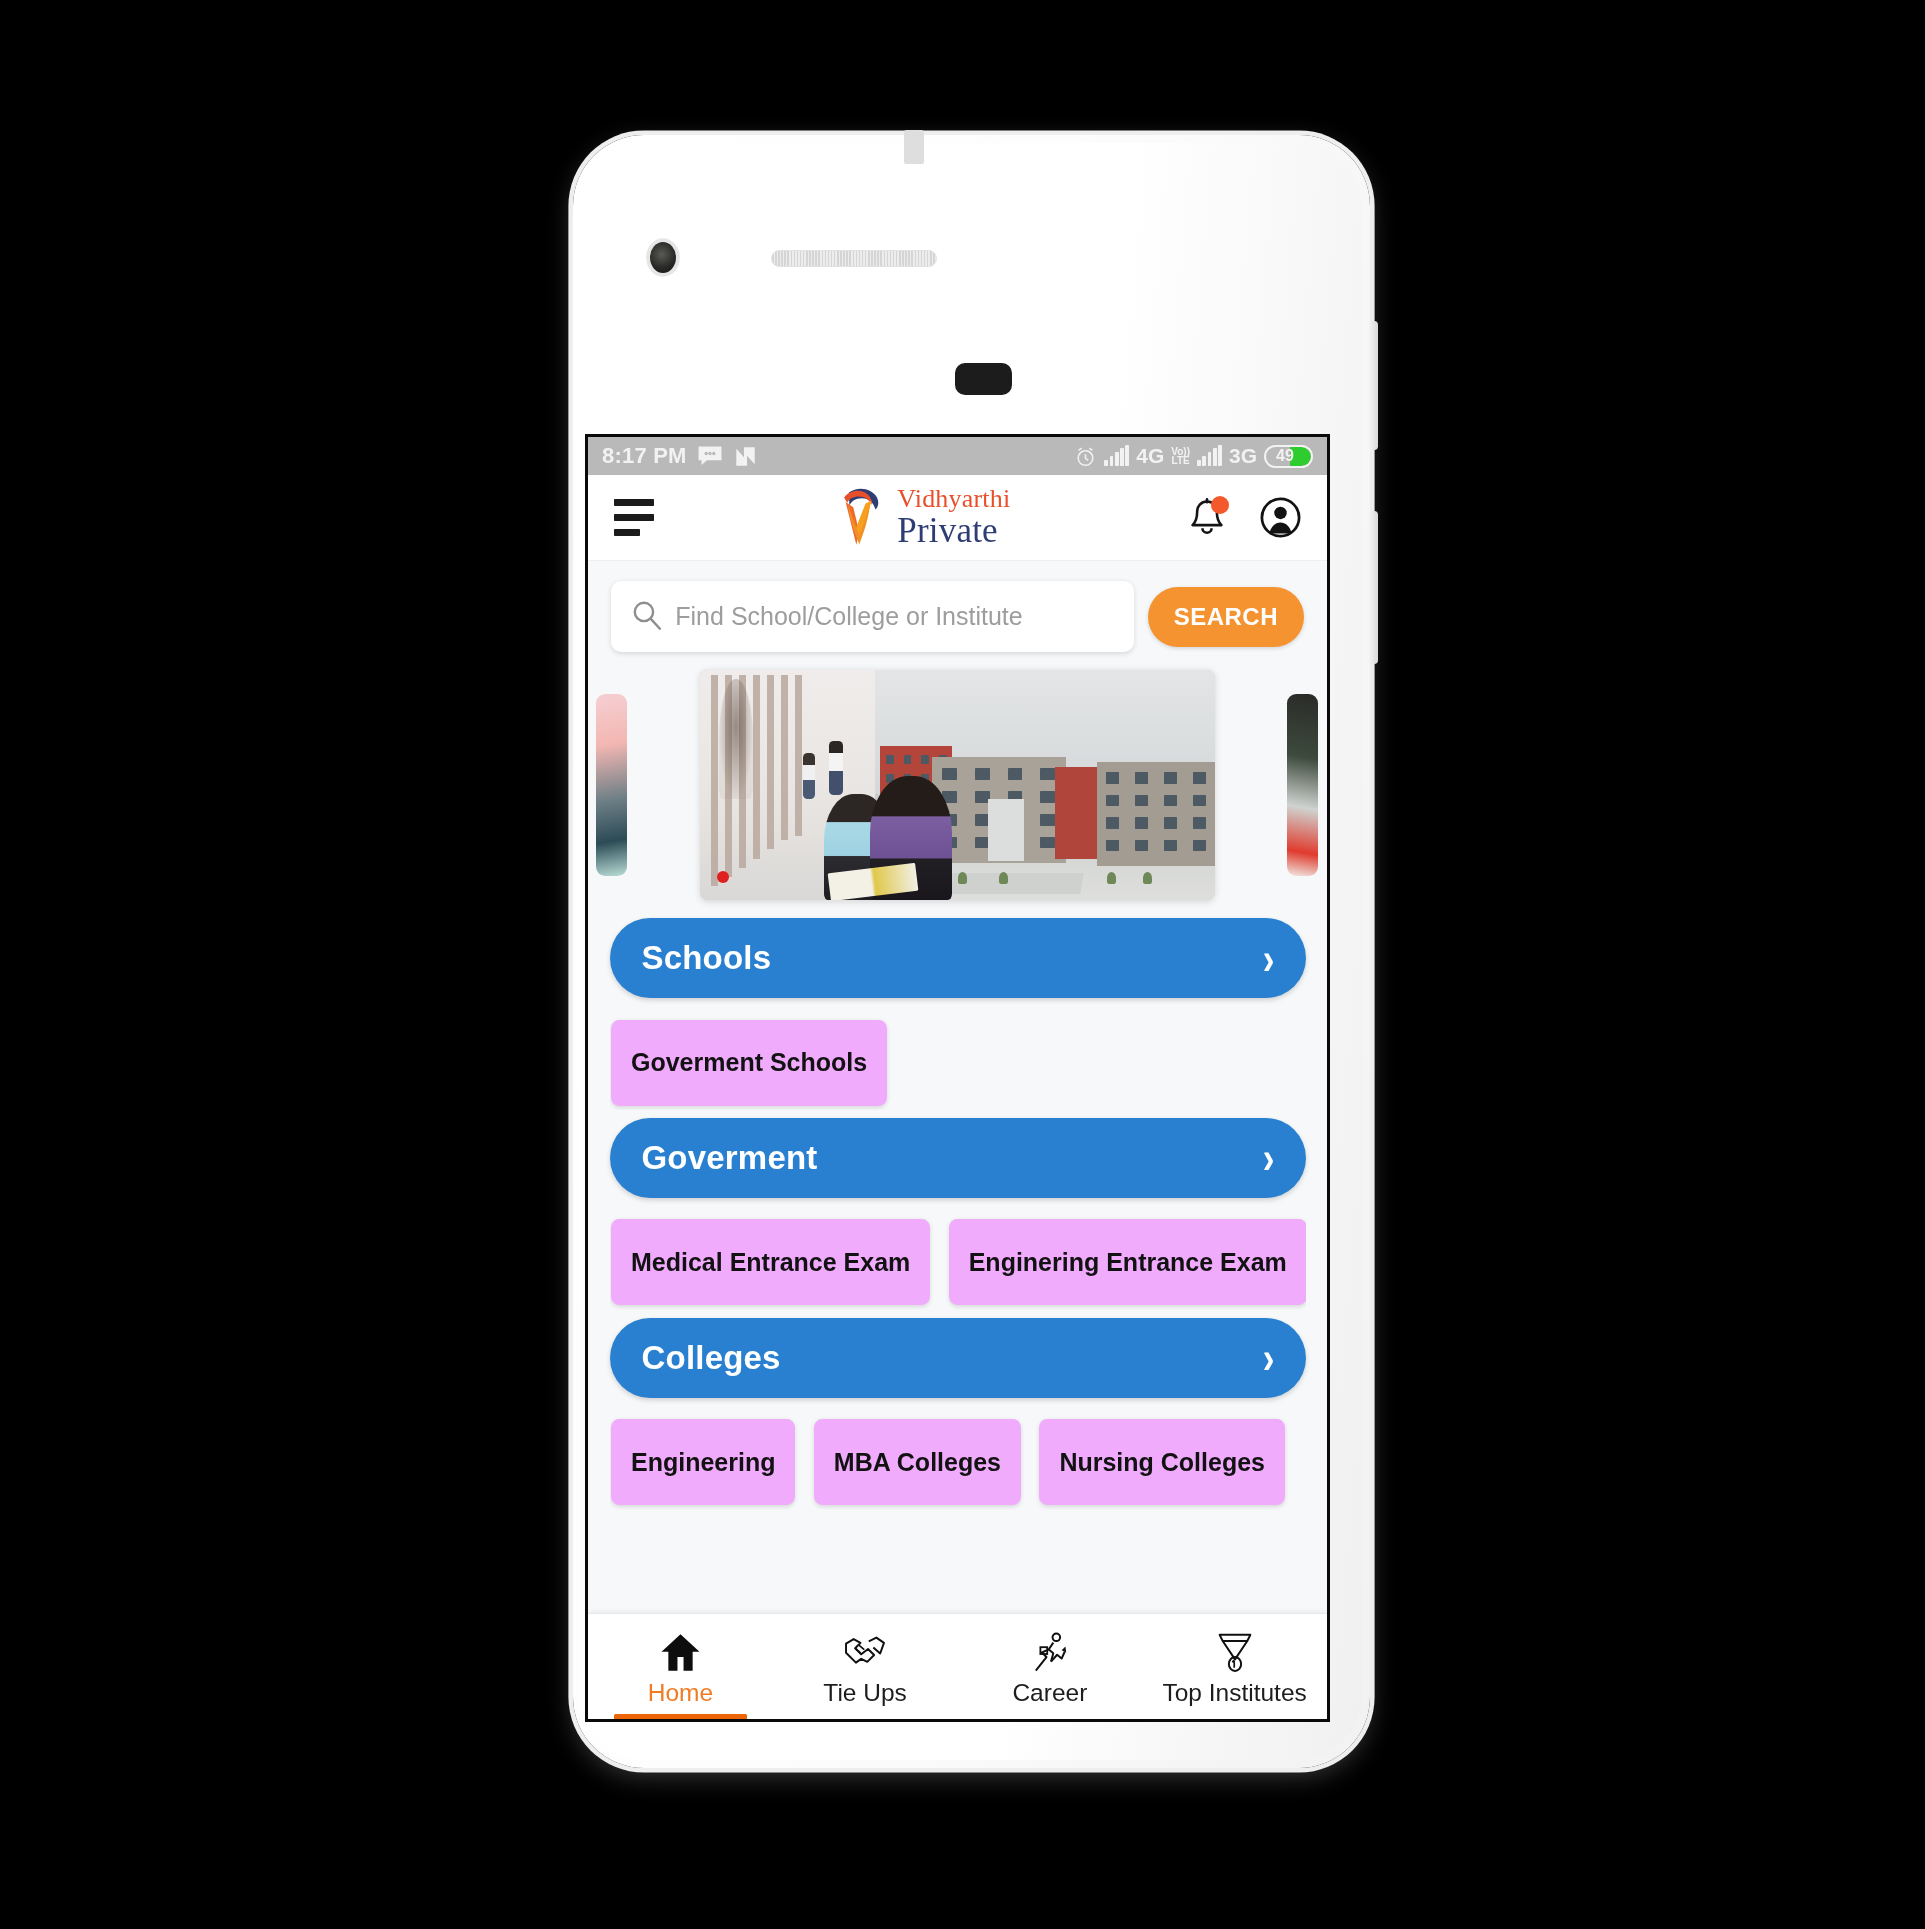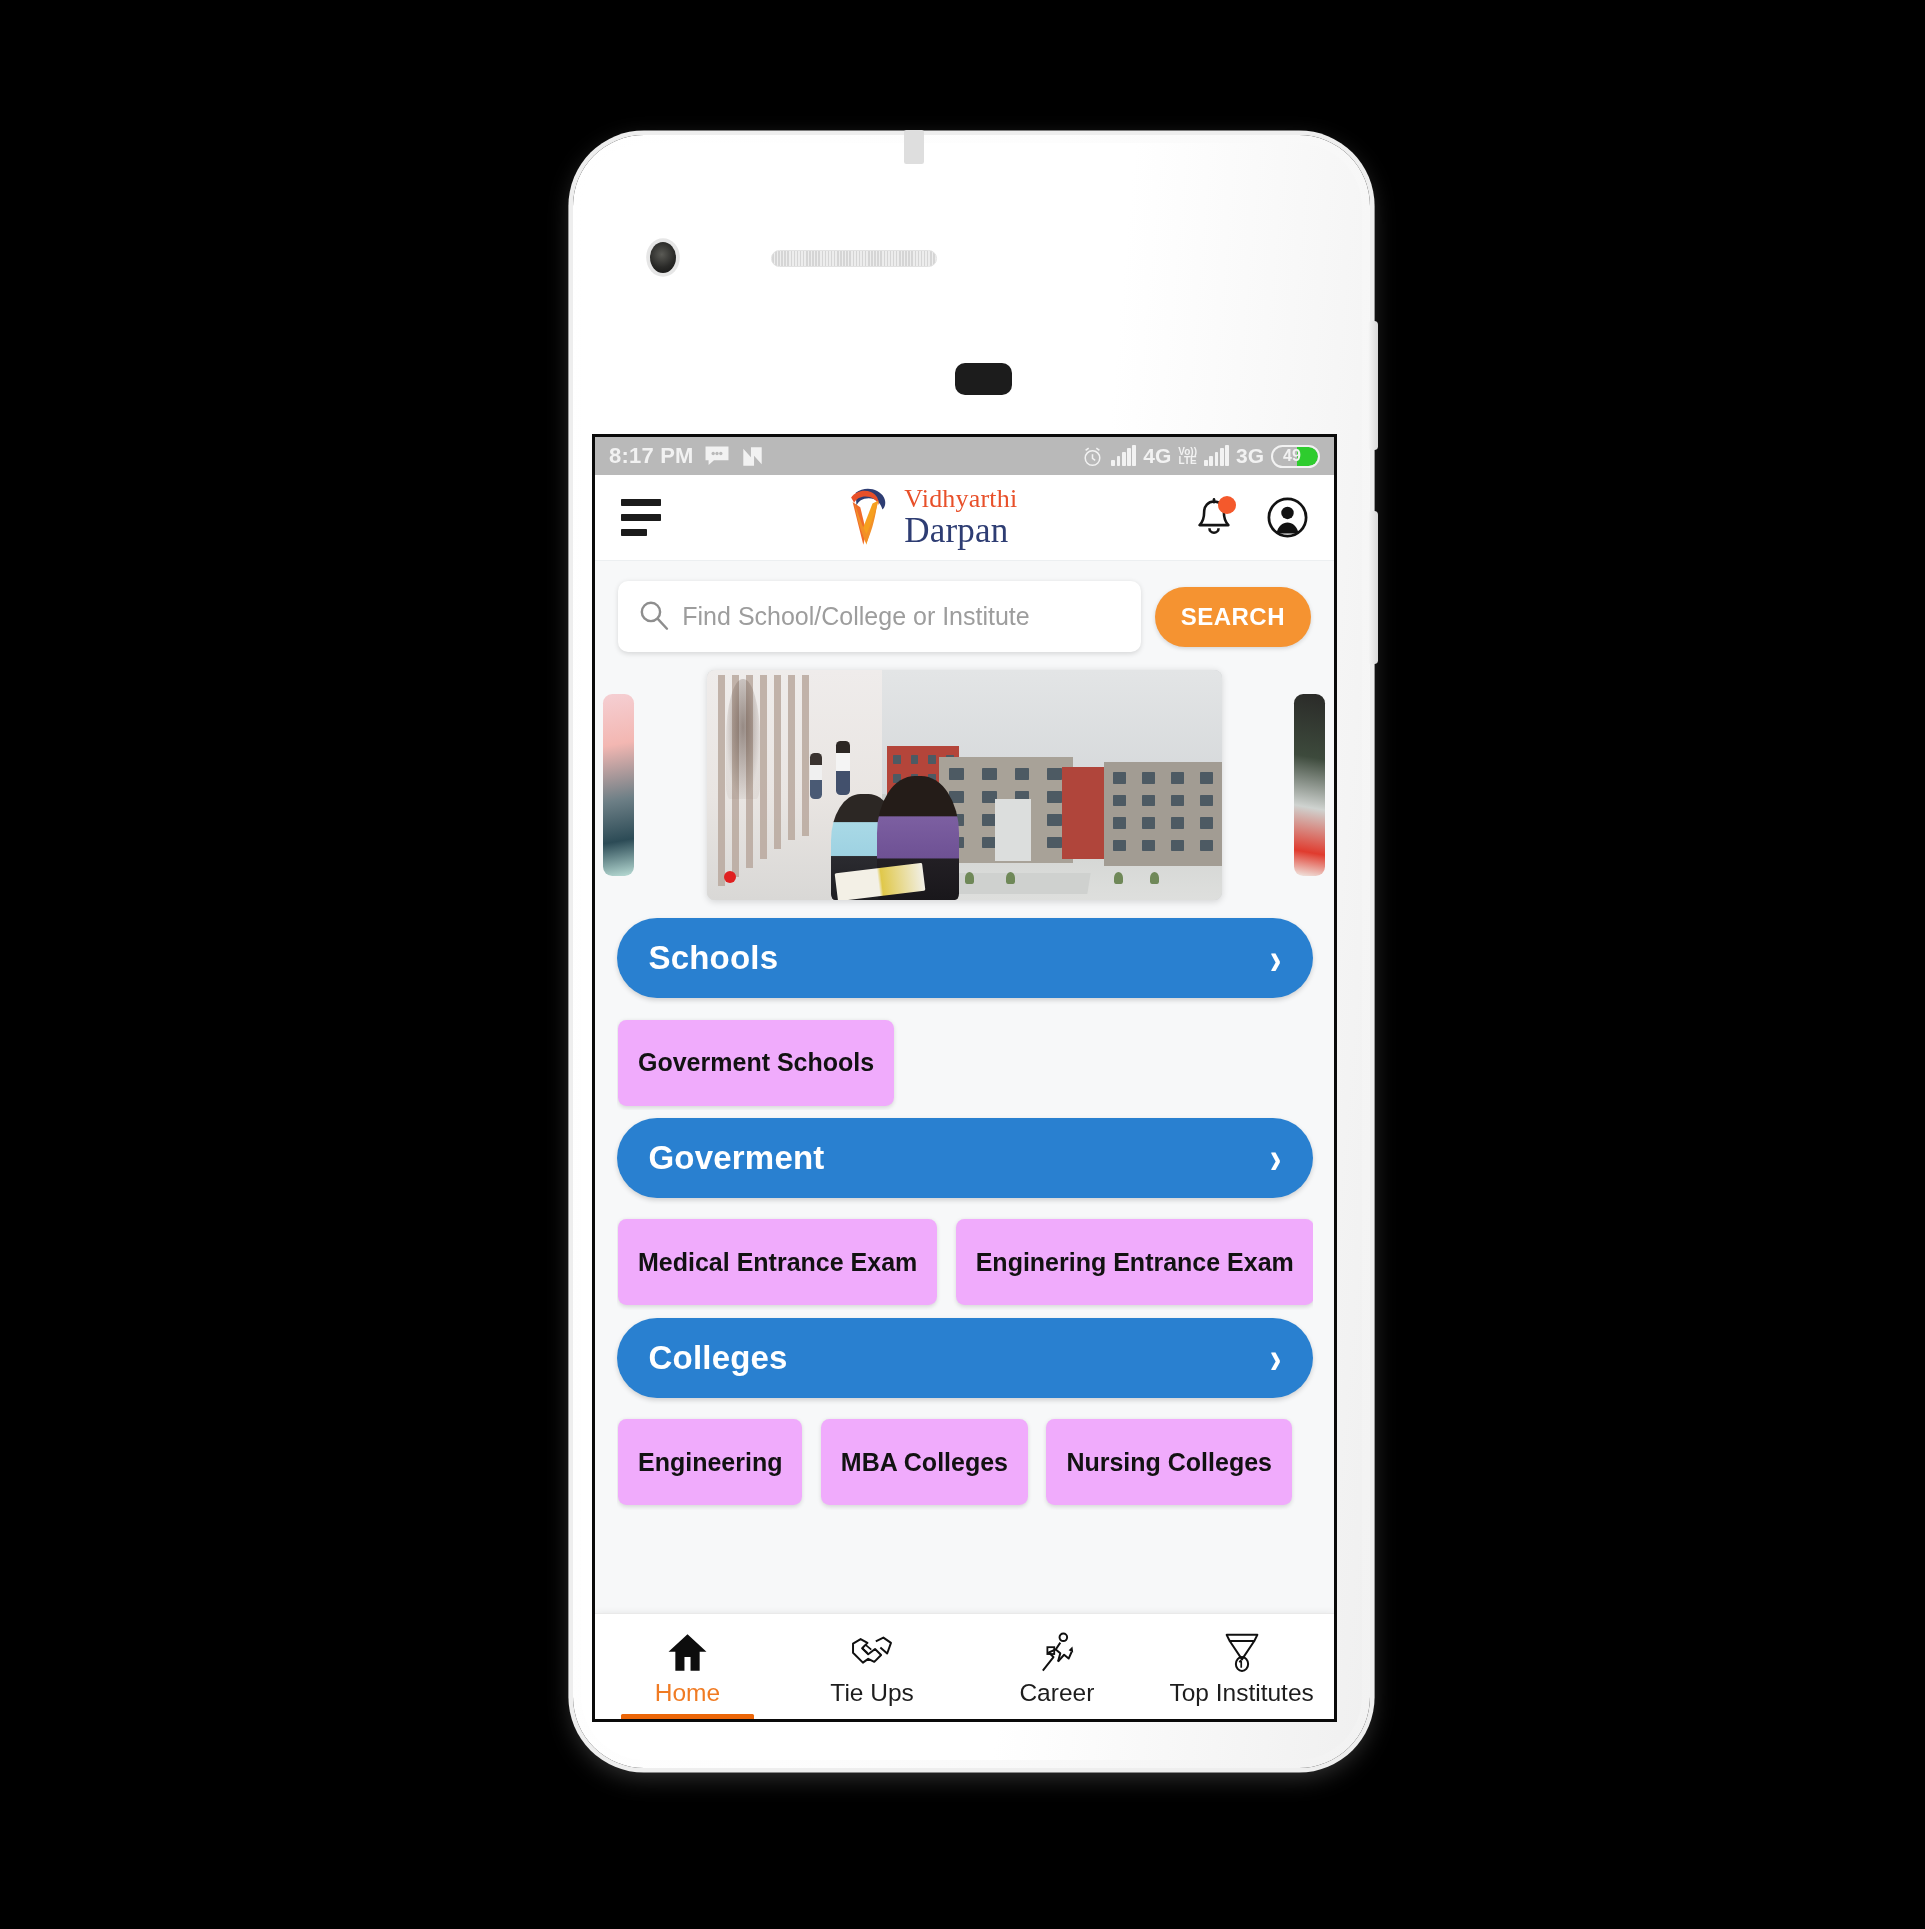--- a/index.html
+++ b/index.html
@@ -49,21 +49,21 @@
     border:0.8px solid #e2e2e2;
   }
   #sensor-dot{
     position:absolute; left:382px; top:228px; width:57px; height:32px;
     background:#1c1c1c; border-radius:10px;
   }
 
   
   #screen{
     position:absolute;
-    left:19px; top:299px;
+    left:12px; top:299px;
     width:745px; height:1288px;
     background:#ffffff;
     border:3.8px solid #0a0a0a;
     overflow:hidden;
   }
 
   
   #status-bar{
     height:38px; background:#b9b9b9;
     display:flex; align-items:center; justify-content:space-between;
@@ -326,21 +326,21 @@
       <div id="brand-logo">
         <svg width="55" height="66" viewBox="0 0 72 86">
           <path d="M14 10c12-9 30-6 37 6 3 6 2 12-2 16-2-9-9-15-18-15-8 0-14 4-16 10z" fill="#2e3d73"></path>
           <path d="M8 16c6-8 17-11 26-7 7 3 11 10 10 17-3-7-9-11-17-11-7 0-12 3-15 8z" fill="#e8502a"></path>
           <path d="M10 22l14 56 4-16-8-33z" fill="#ef6b2a"></path>
           <path d="M44 20l-16 58-6-18 14-36z" fill="#f6a01f"></path>
           <path d="M13 24c2 20 9 40 15 52 6-13 12-33 14-52-5 18-9 30-14 40-5-10-10-23-15-40z" fill="#f29028"></path>
         </svg>
         <div id="brand-wordmark">
           <span id="brand-line-1">Vidhyarthi</span>
-          <span id="brand-line-2">Darpan</span>
+          <span id="brand-line-2">Private</span>
         </div>
       </div>
 
       <div class="appbar-actions">
         <div id="notification-bell">
           <svg width="38" height="41" viewBox="0 0 50 54">
             <path d="M25 6c-8 0-13 6-13 14 0 9-2 13-6 17h38c-4-4-6-8-6-17 0-8-5-14-13-14z" fill="none" stroke="#141414" stroke-width="3.4" stroke-linejoin="round"></path>
             <path d="M25 3v4" stroke="#141414" stroke-width="3.4" stroke-linecap="round"></path>
             <path d="M19 41c0 3.6 2.7 6 6 6s6-2.4 6-6" fill="none" stroke="#141414" stroke-width="3.4"></path>
           </svg>

